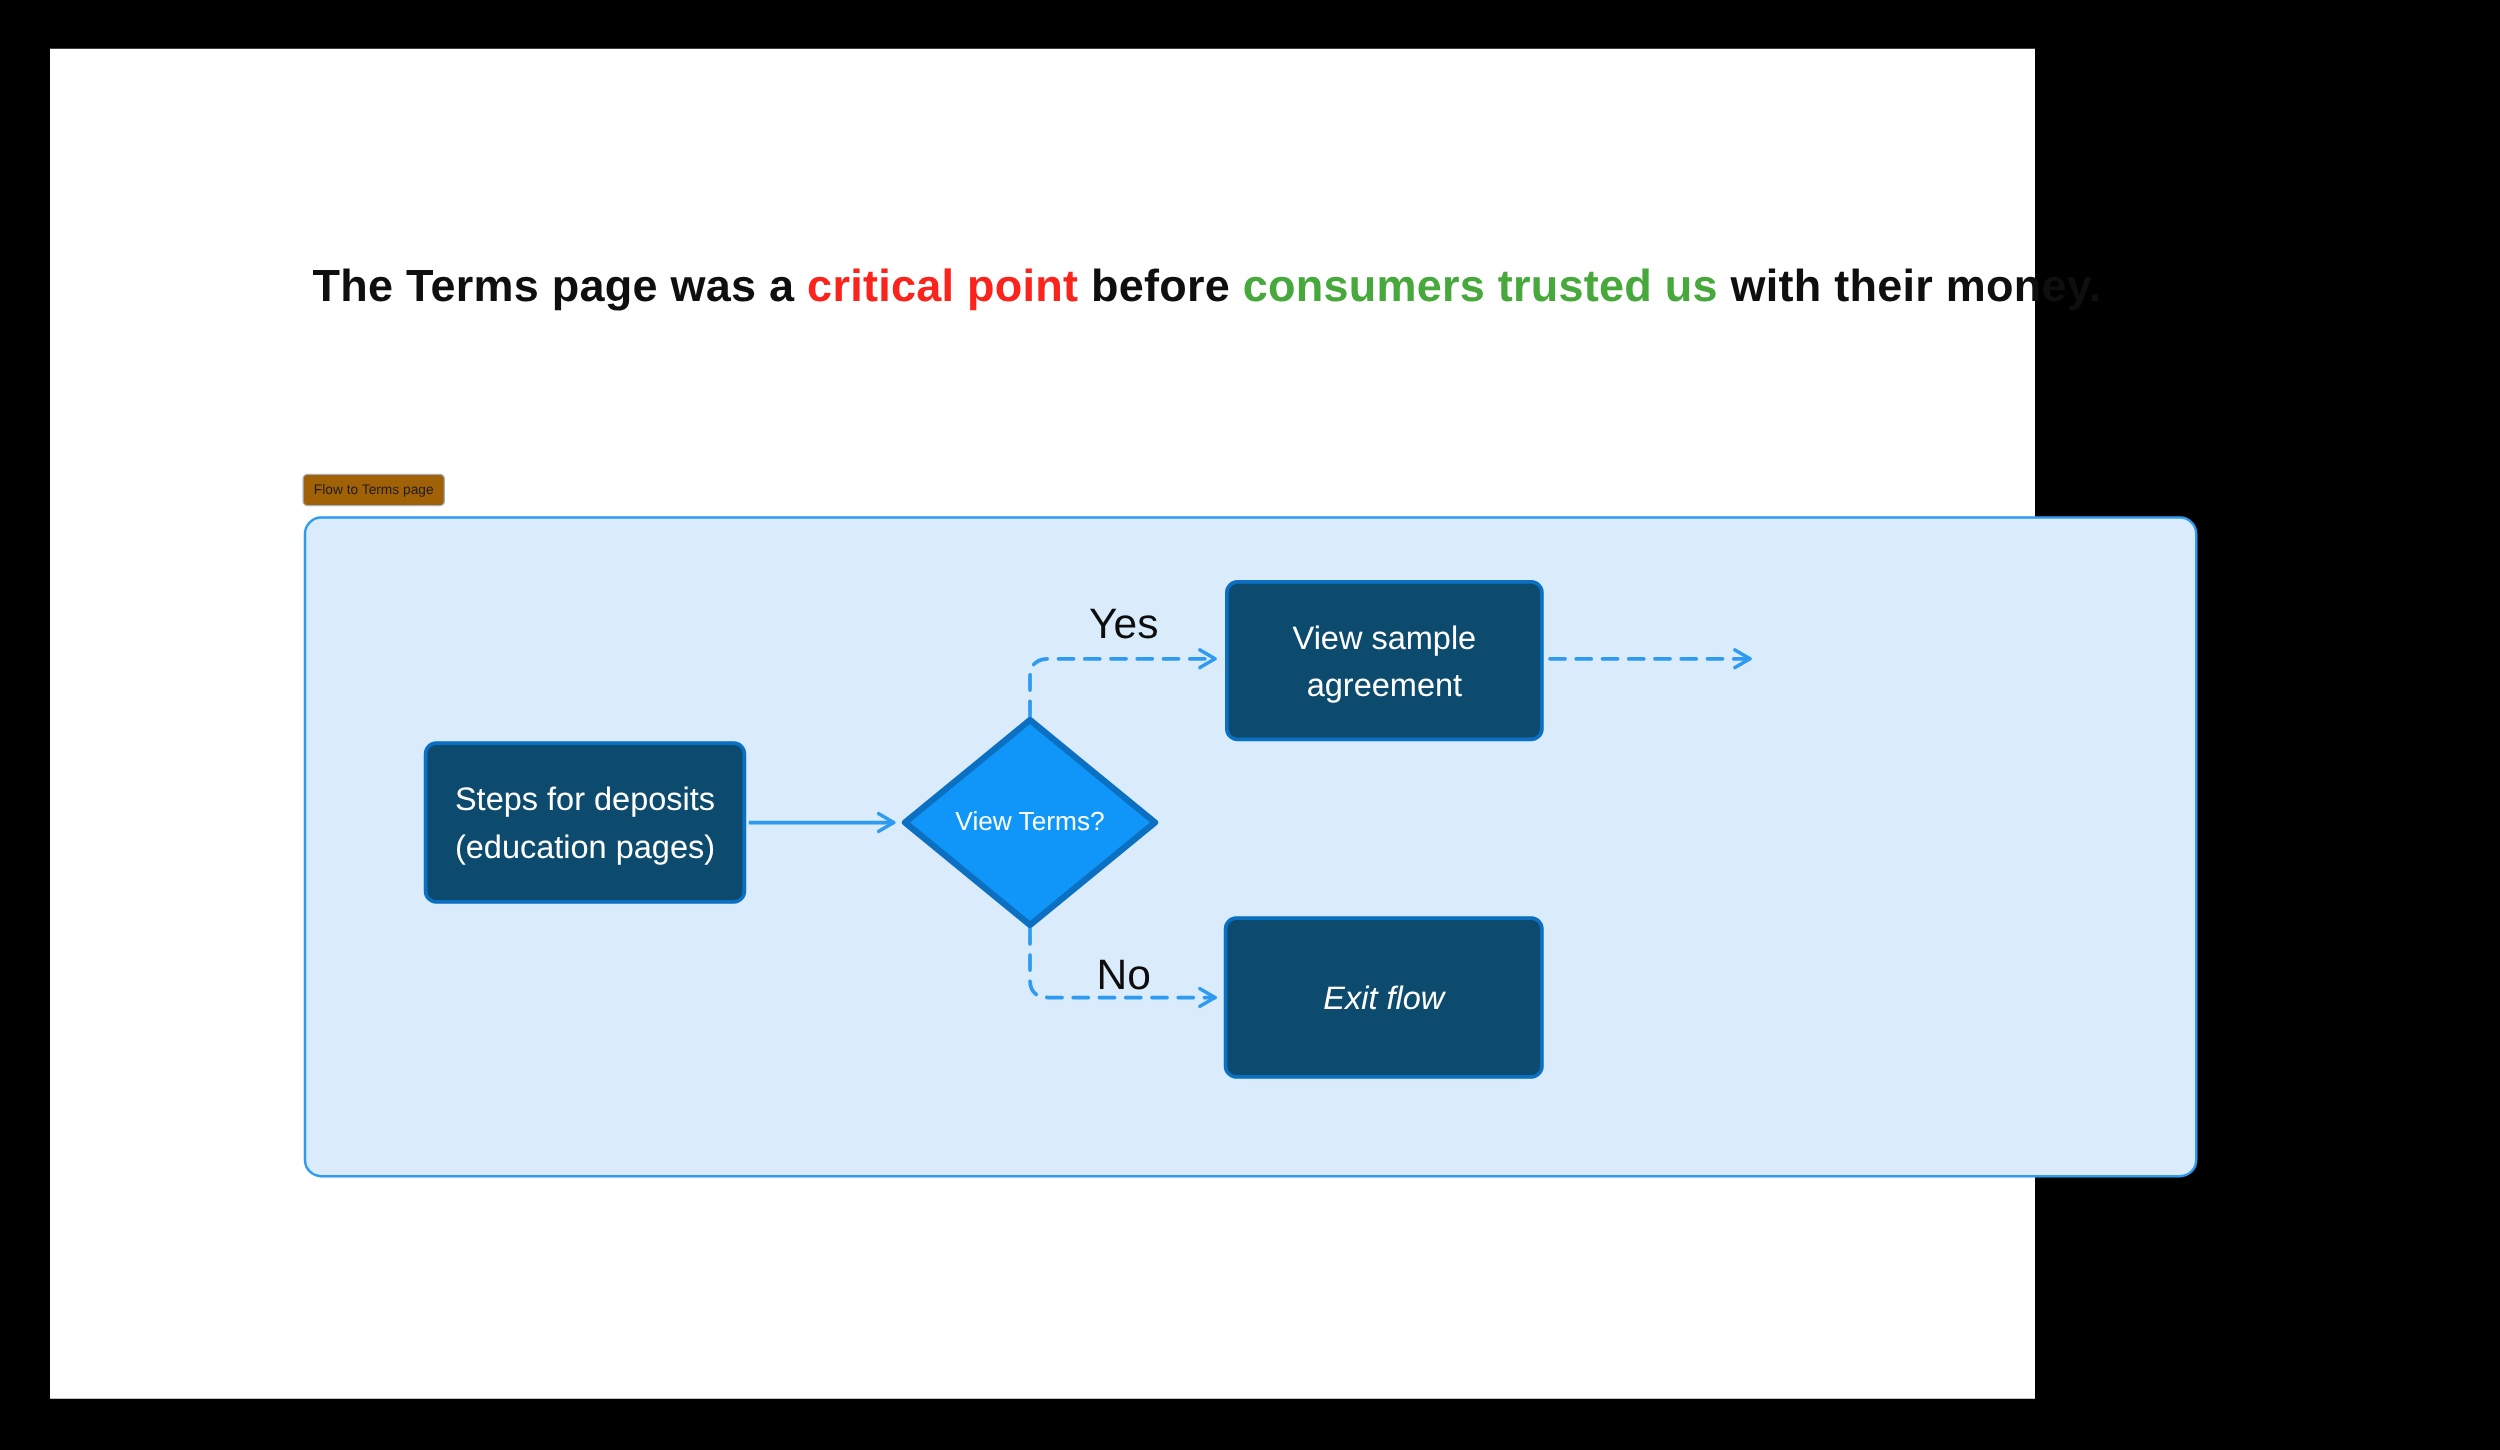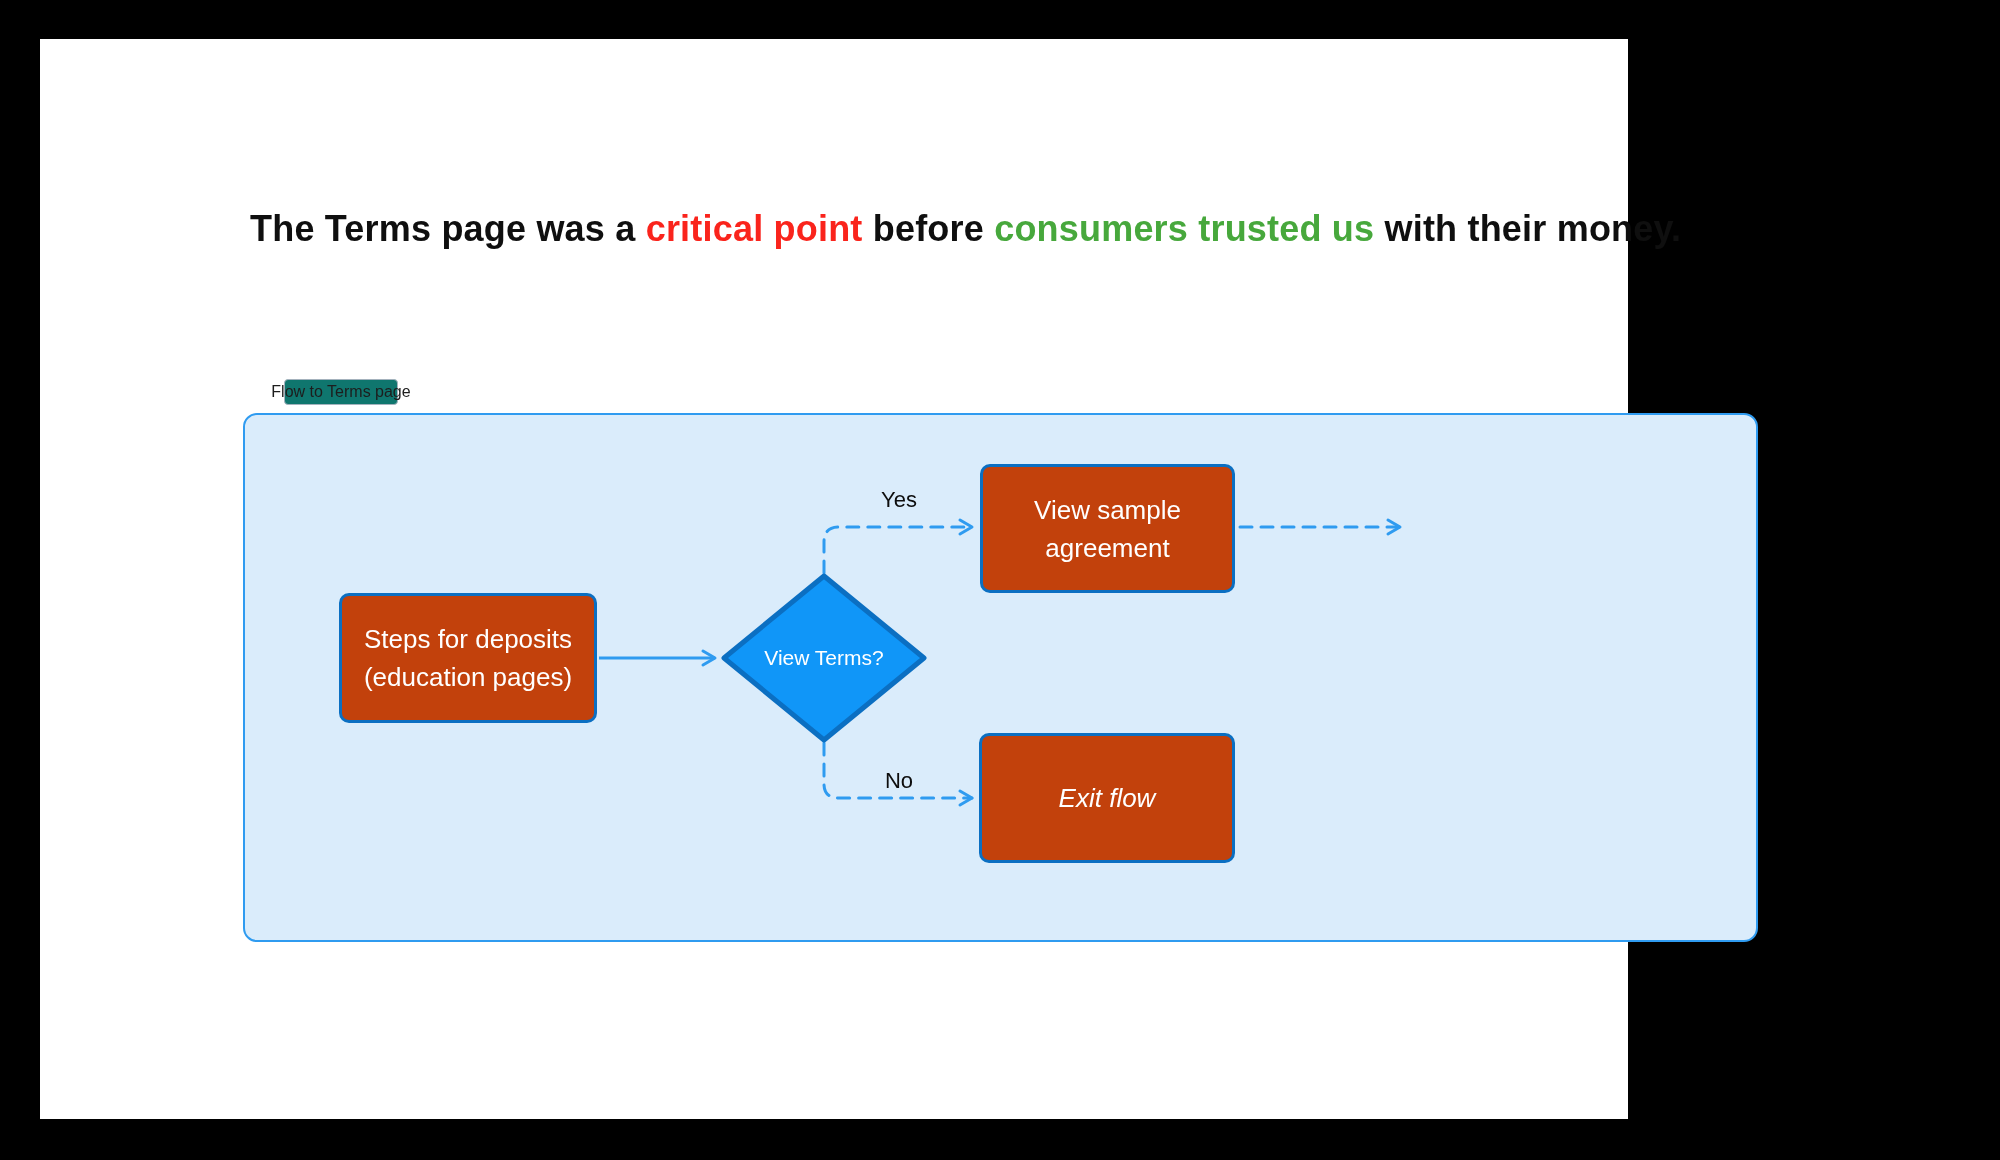--- a/index.html
+++ b/index.html
@@ -27,46 +27,45 @@
     letter-spacing: 0.2px;
   }
   .seg-black { color: #0f0f0f; }
   .seg-red   { color: #fa241c; }
   .seg-green { color: #47a83c; }
   
   .frame-chip {
     position: absolute;
     left: 202px; top: 340px;
     width: 114px; height: 26px;
-    background: #0f766e;
+    background: #a16207;
     border: 1.5px solid #a4b2bd;
     border-radius: 4px;
     display: flex; align-items: center; justify-content: center;
-    font-size: 16px;
+    font-size: 11px;
     color: #1d1d1d;
     white-space: nowrap;
-    margin-left: 42px;
   }
   
   .flow-canvas {
     position: absolute;
     left: 203px; top: 374px;
     width: 1515px; height: 529px;
     background: #daecfb;
     border: 2px solid #2f9bf0;
     border-radius: 14px;
   }
   .arrow-layer {
     position: absolute;
     left: 0; top: 0;
     width: 1515px; height: 529px;
   }
   .node {
     position: absolute;
-    background: #c2410c;
+    background: #0c4a6e;
     border: 3px solid #0b6fc2;
     border-radius: 10px;
     display: flex; align-items: center; justify-content: center;
     text-align: center;
     color: #ffffff;
     font-size: 26px;
     line-height: 38px;
   }
   .node-inner { display: inline-block; }
   .node-start { left: 94px;  top: 178px; width: 258px; height: 130px; }
@@ -82,21 +81,21 @@
     width: 140px; height: 76px;
     display: flex; align-items: center; justify-content: center;
     text-align: center;
     color: #ffffff;
     font-size: 21px;
     line-height: 38px;
   }
   .edge-label {
     position: absolute;
     transform: translate(-50%, -50%);
-    font-size: 22px;
+    font-size: 34px;
     color: #0d0d0d;
     white-space: nowrap;
   }
   .edge-label-yes { left: 654px; top: 85px; }
   .edge-label-no  { left: 654px; top: 366px; }
 </style>
 </head>
 <body>
 
 <div class="page">

